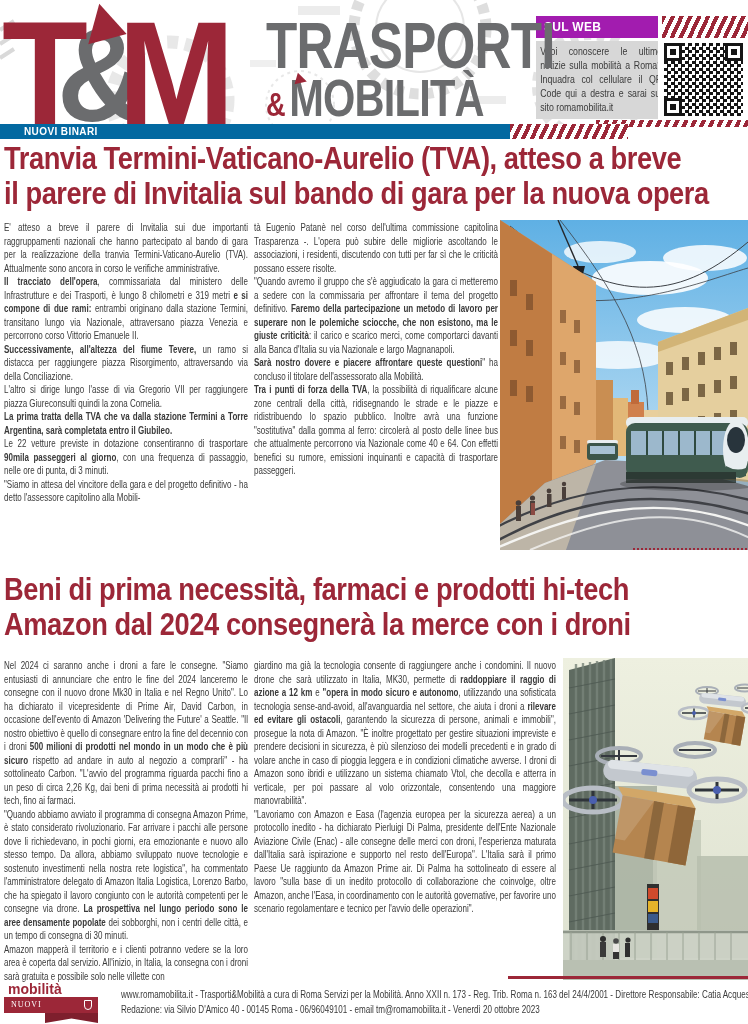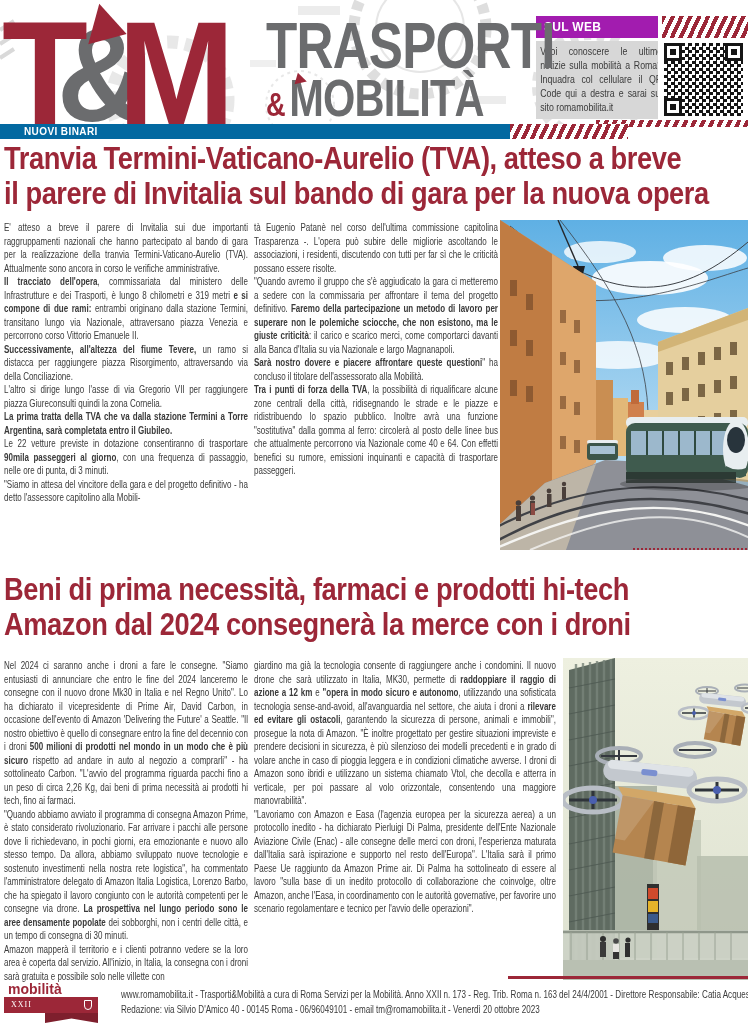--- a/index.html
+++ b/index.html
@@ -331,21 +331,21 @@
       <use href="#drone" transform="translate(118,28) scale(0.5)"></use>
       <use href="#drone" transform="translate(4,88)"></use>
     </svg>
   </div>
 
   <div class="redrule"></div>
 
   <div>
     <div class="f-logo-text">mobilità</div>
     <div class="f-ribbon">
-      <span>XXII</span>
+      <span>NUOVI</span>
       <span class="f-shield"></span>
     </div>
     <div class="f-tail"></div>
     <div class="f-text">
       <div>www.romamobilita.it - Trasporti&amp;Mobilità a cura di Roma Servizi per la Mobilità. Anno XXII n. 173 - Reg. Trib. Roma n. 163 del 24/4/2001 - Direttore Responsabile: Catia Acquesta</div>
       <div>Redazione: via Silvio D'Amico 40 - 00145 Roma - 06/96049101 - email tm@romamobilita.it - Venerdì 20 ottobre 2023</div>
     </div>
   </div>
 
 </div>

